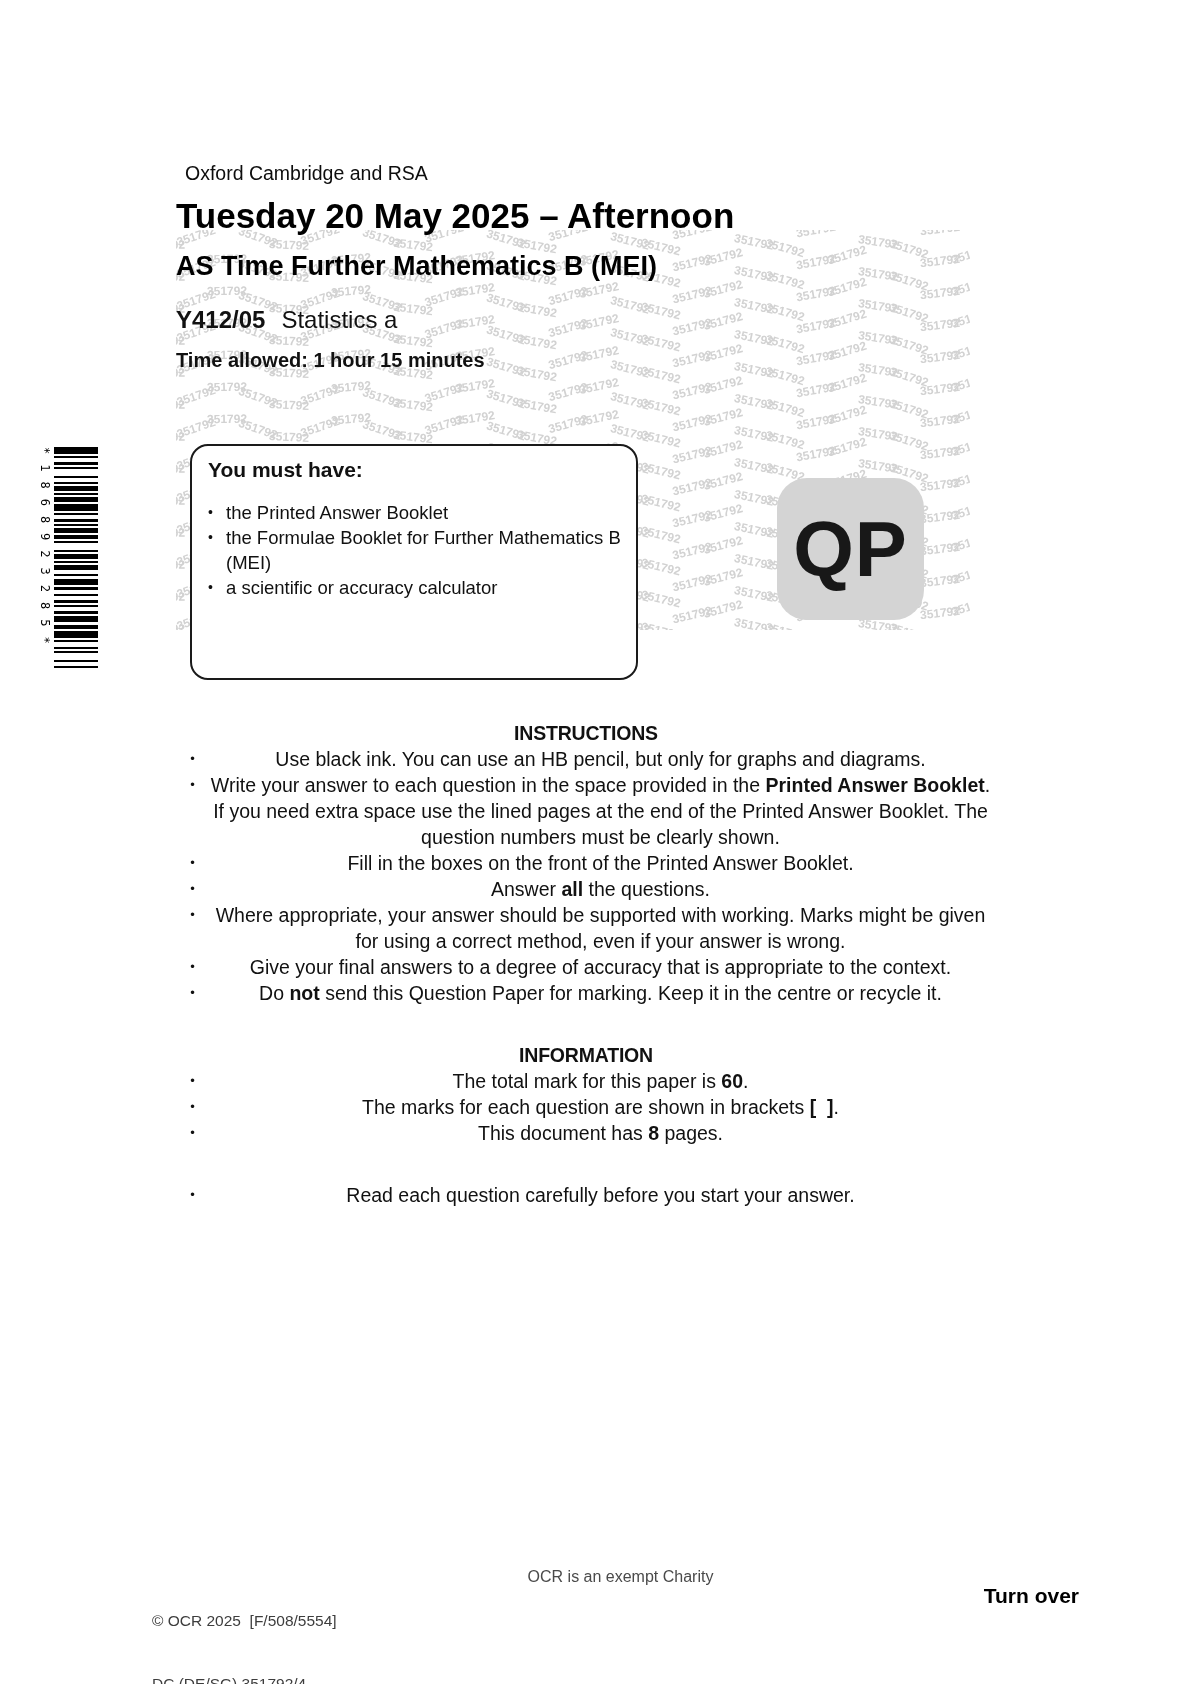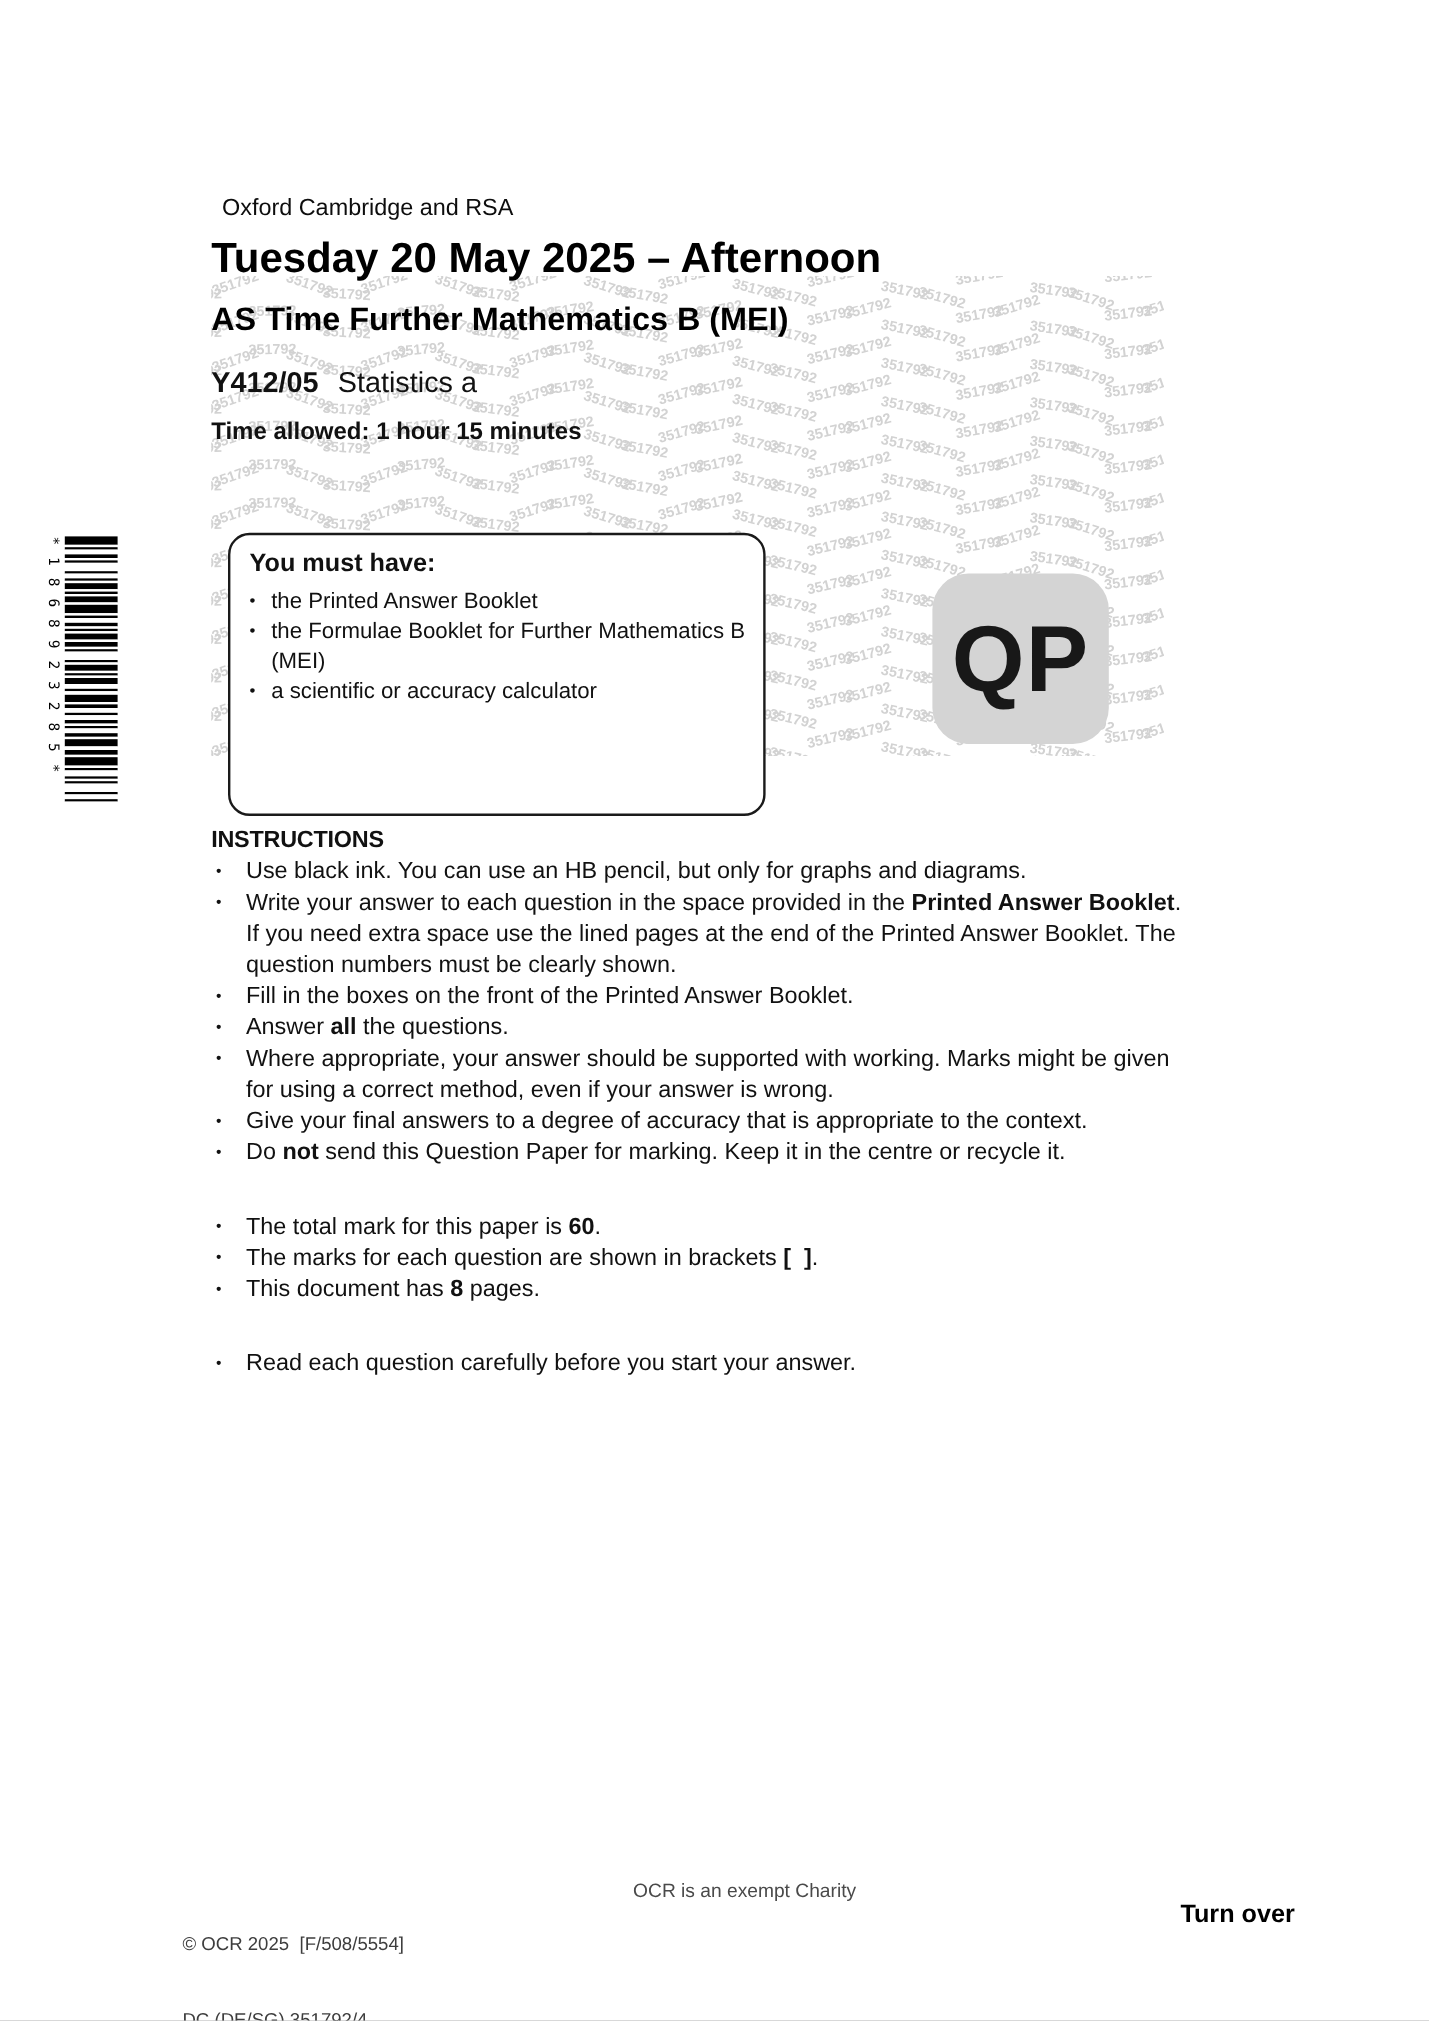--- a/index.html
+++ b/index.html
@@ -30,29 +30,29 @@
     background:#fff;display:flex;flex-direction:column;z-index:2;}
   .barcode-bars .bar{width:100%;}
   .barcode-text{position:absolute;left:52px;top:447px;width:223px;height:16px;
     transform:rotate(90deg);transform-origin:0 0;
     font-family:"DejaVu Sans Mono", monospace;font-size:12px;letter-spacing:10px;
     white-space:nowrap;color:#000;z-index:2;}
   
   .must-box{position:absolute;left:190px;top:444px;width:448px;height:236px;
     background:#fff;border:2.5px solid #1a1a1a;border-radius:18px;
     box-sizing:border-box;padding:12px 12px 10px 16px;z-index:3;}
-  .must-heading{font-size:21px;font-weight:bold;margin-bottom:6px;}
+  .must-heading{font-size:21px;font-weight:bold;margin-bottom:18px;}
   .must-item{display:grid;grid-template-columns:18px 1fr;font-size:18.5px;line-height:25px;}
   .must-item .dot{font-size:14px;line-height:25px;}
   
   .qp-badge{position:absolute;left:777px;top:478px;width:147px;height:142px;
     border-radius:30px;display:flex;align-items:center;justify-content:center;z-index:3;}
   .qp-badge span{font-size:78px;font-weight:bold;color:#181818;letter-spacing:1px;}
   
-  .sections{position:absolute;left:176px;top:687px;width:820px;z-index:2;}
+  .sections{position:absolute;left:176px;top:720px;width:820px;z-index:2;text-align:center;}
   .section{margin-top:36px;}
   .section:first-child{margin-top:0;}
   .sec-heading{font-size:19.5px;font-weight:bold;line-height:26px;letter-spacing:-0.2px;}
   .bullet-row{display:grid;grid-template-columns:29px 1fr;font-size:19.5px;line-height:26px;}
   .bullet-row .dot{font-size:13px;line-height:26px;padding-left:4px;}
   .bullet-row b{white-space:pre-wrap;}
   
   .footer-left{position:absolute;left:152px;top:1568px;font-size:15.5px;color:#3d3d3d;
     line-height:21px;white-space:pre;z-index:2;}
   .footer-center{position:absolute;left:0;right:-50px;top:1568px;text-align:center;
@@ -545,20 +545,21 @@
         <div class="bullet-row">
           <span class="dot">•</span>
           <span>Give your final answers to a degree of accuracy that is appropriate to the context.</span>
         </div>
         <div class="bullet-row">
           <span class="dot">•</span>
           <span>Do <b>not</b> send this Question Paper for marking. Keep it in the centre or recycle it.</span>
         </div>
       </div>
       <div class="section">
+        <div class="sec-heading">INFORMATION</div>
         <div class="bullet-row">
           <span class="dot">•</span>
           <span>The total mark for this paper is <b>60</b>.</span>
         </div>
         <div class="bullet-row">
           <span class="dot">•</span>
           <span>The marks for each question are shown in brackets <b>[  ]</b>.</span>
         </div>
         <div class="bullet-row">
           <span class="dot">•</span>

